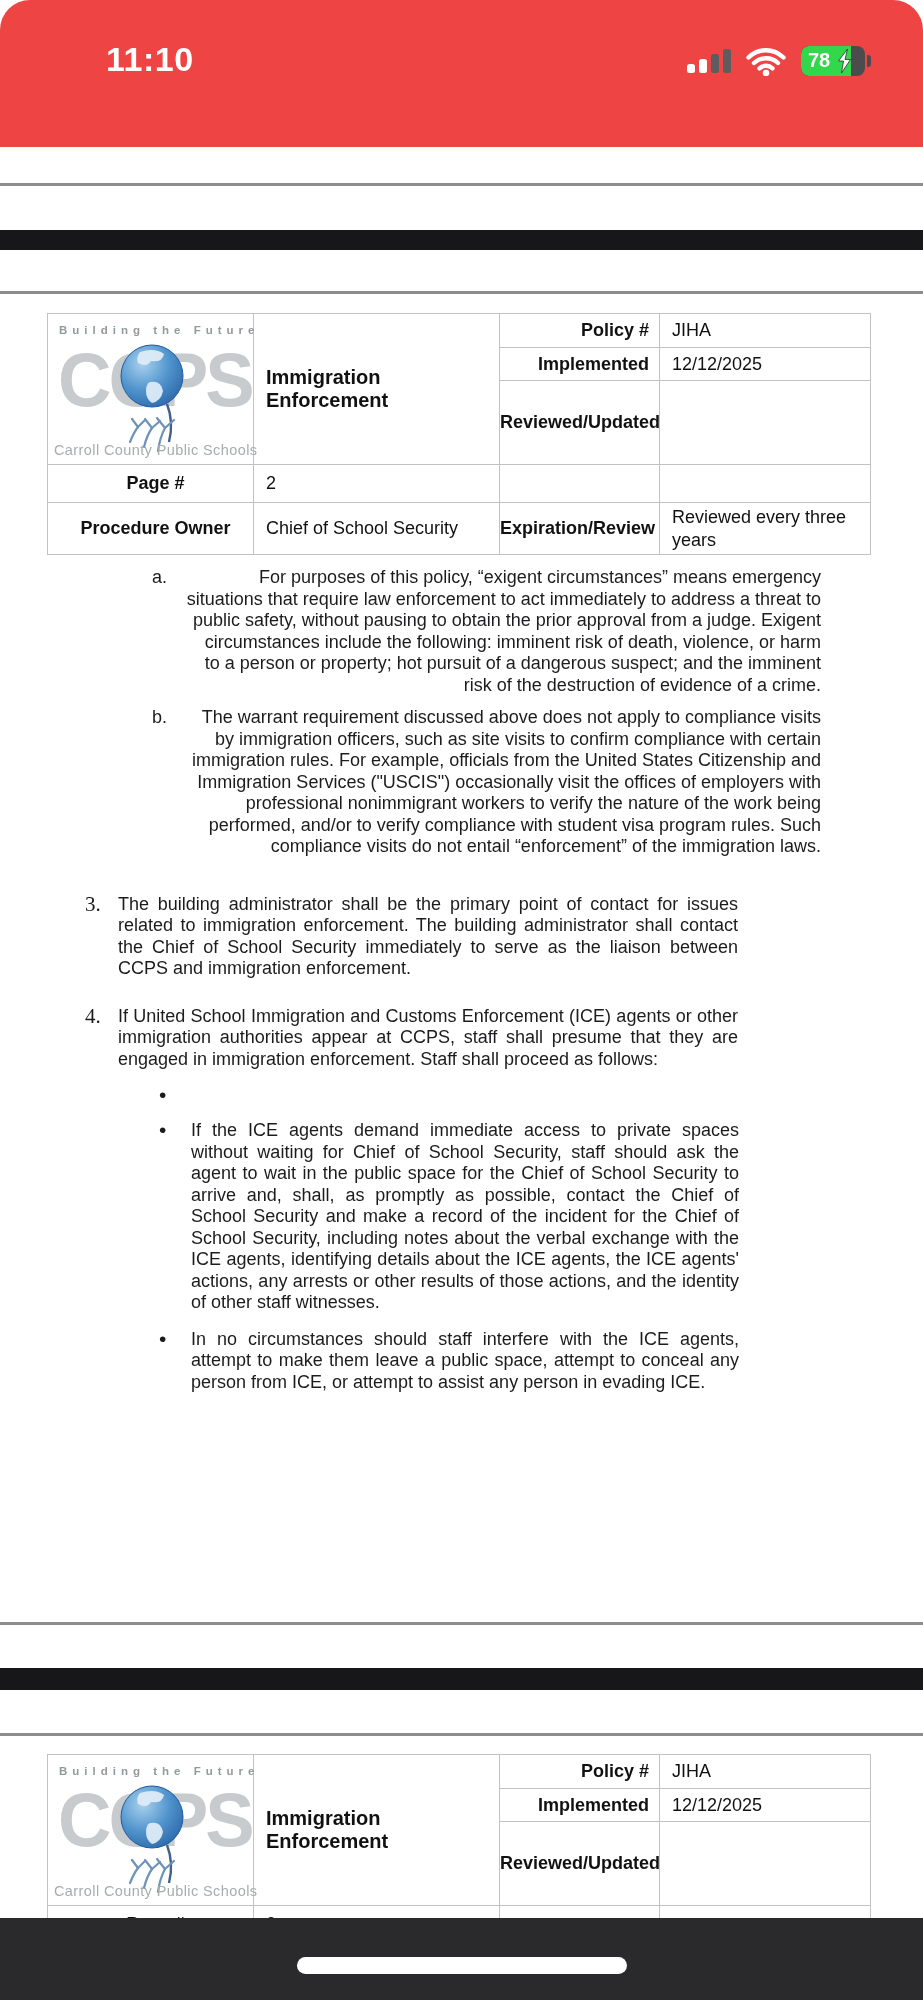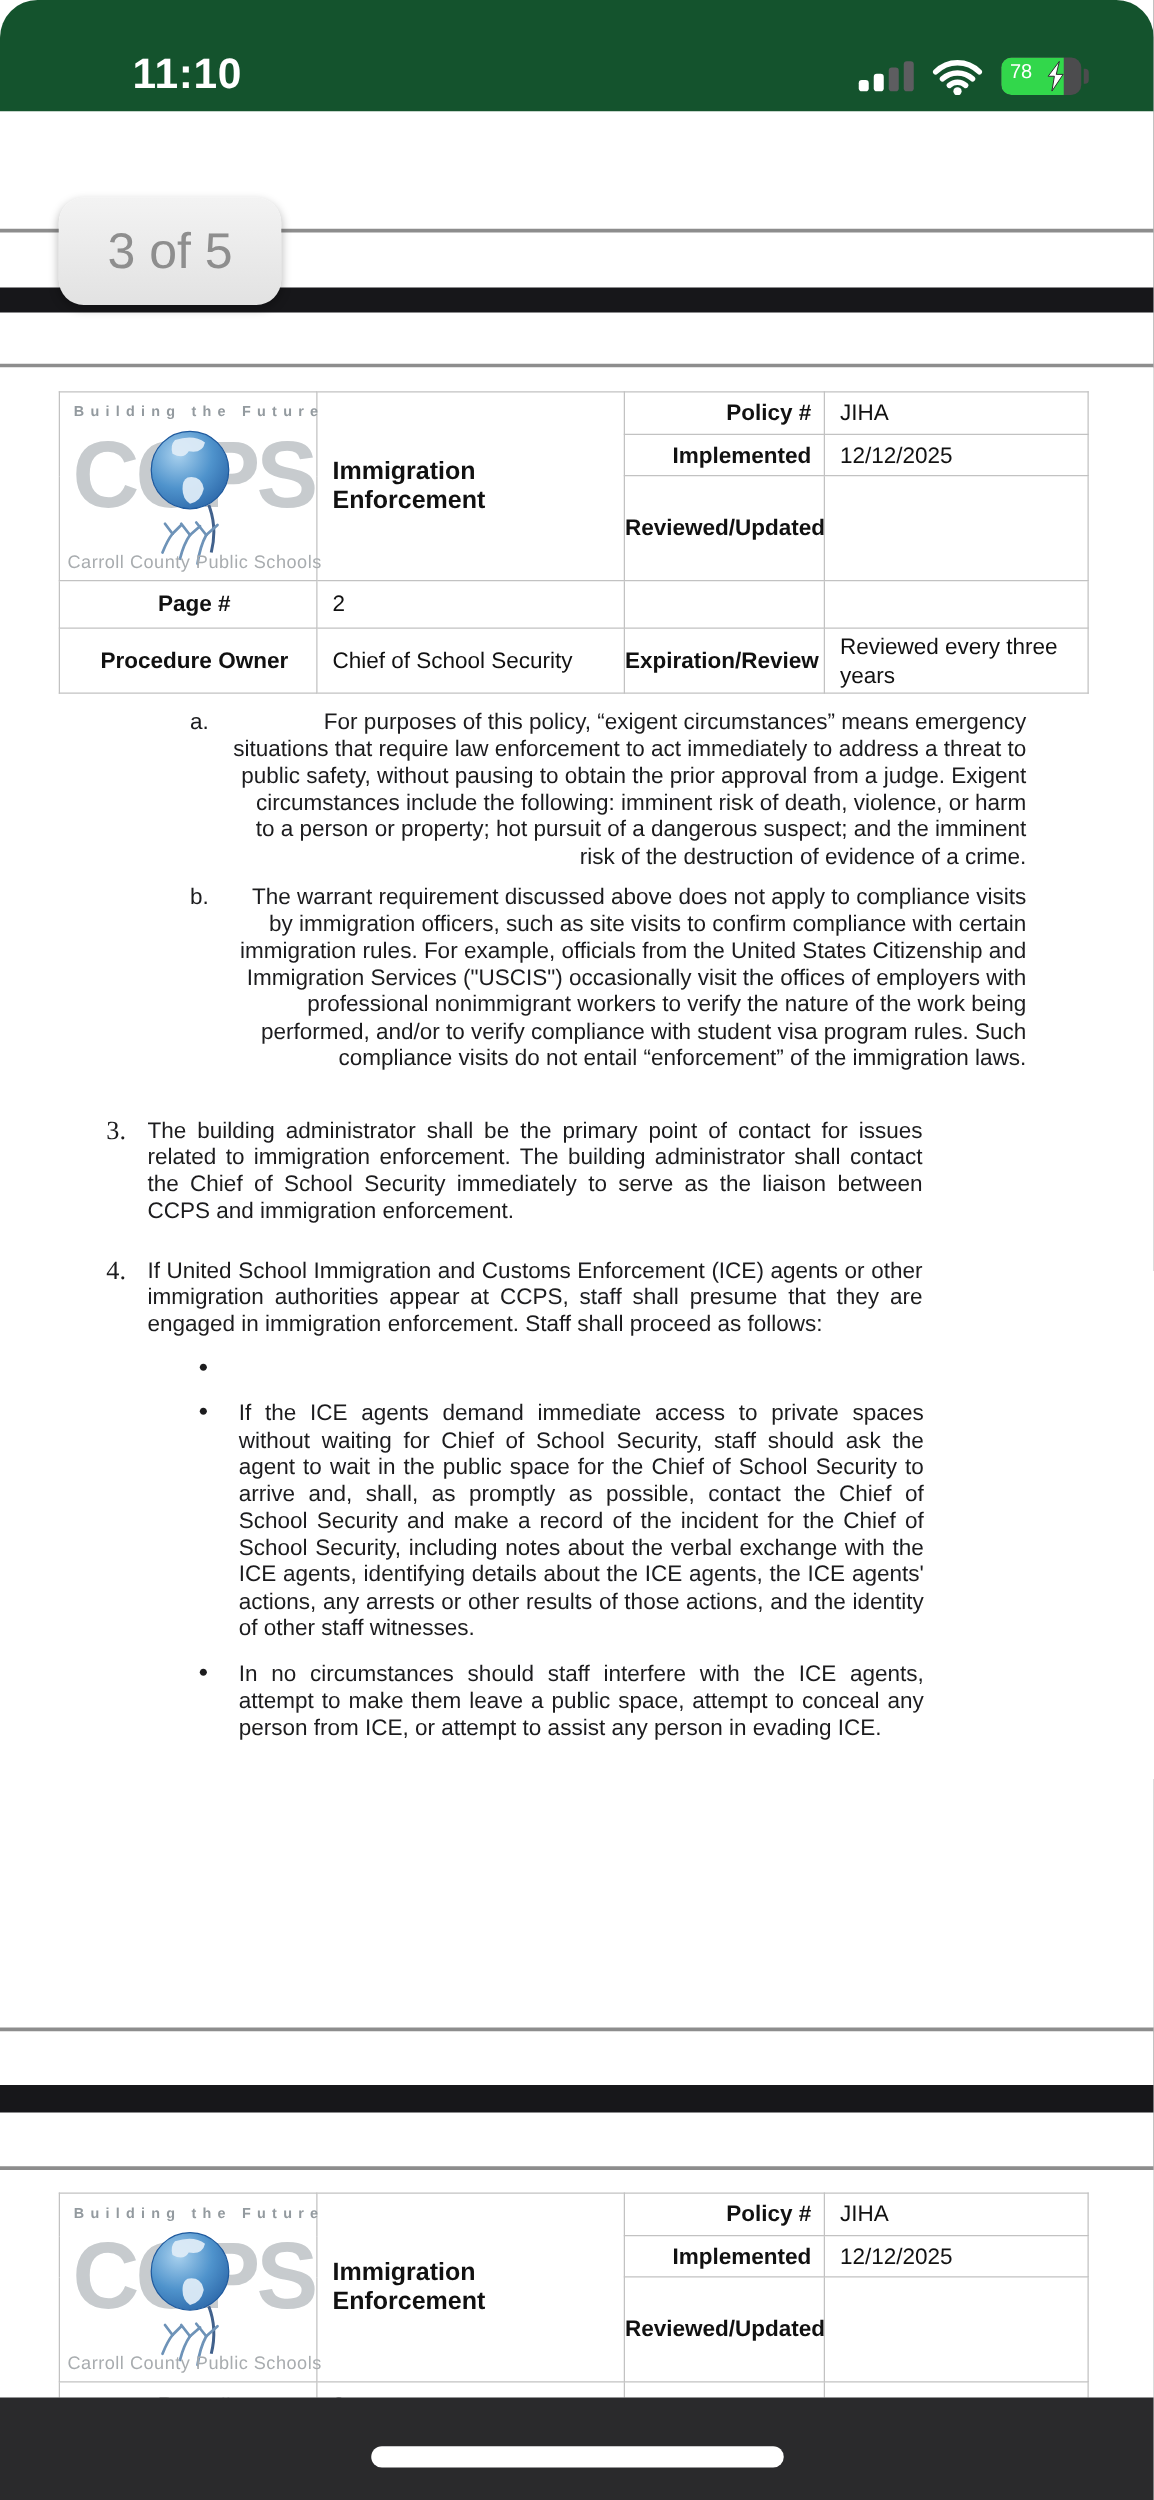--- a/index.html
+++ b/index.html
@@ -3,38 +3,38 @@
 <meta charset="utf-8">
 <style>
   * { margin:0; padding:0; box-sizing:border-box; }
   html,body { background:#000; }
   body { font-family:"Liberation Sans", sans-serif; }
 
   .screen { position:relative; width:923px; height:2000px; margin:0 auto;
             background:#fff; overflow:hidden; }
 
   
-  .status-bar { position:absolute; top:0; left:0; width:923px; height:89px;
-                background:#14532d; border-radius:30px 30px 0 0; z-index:40;padding-left:13px; }
+  .status-bar { position:absolute; top:0; left:0; width:923px; height:147px;
+                background:#ef4444; border-radius:30px 30px 0 0; z-index:40;padding-left:13px; }
   .sb-time { position:absolute; left:106px; top:40px; color:#fff;
              font-size:34px; font-weight:700; letter-spacing:.5px; }
   .sb-icons { position:absolute; right:52px; top:44px; height:34px;
               display:flex; align-items:center; gap:15px; }
   .sig { display:flex; align-items:flex-end; gap:4px; height:24px; }
   .sig i { display:block; width:8px; border-radius:2.5px; }
   .sig i:nth-child(1){ height:9px;  background:#fff; }
   .sig i:nth-child(2){ height:14px; background:#fff; }
   .sig i:nth-child(3){ height:19px; background:#5d5d60; }
   .sig i:nth-child(4){ height:24px; background:#5d5d60; }
   .batt { position:relative; width:64px; height:30px; border-radius:8px;
           overflow:hidden; background:#4c4c4e; }
   .batt .fill { position:absolute; left:0; top:0; bottom:0; width:50px;
                 background:#32d74b; border-radius:8px 0 0 8px; }
   .batt .pct { position:absolute; left:7px; top:3px; color:#fff;
-               font-size:16px; font-weight:400; z-index:2; }
+               font-size:20px; font-weight:700; z-index:2; }
   .batt .bolt { position:absolute; left:36px; top:3px; z-index:3; }
   .batt-nub { width:4px; height:12px; background:#4c4c4e;
               border-radius:0 3px 3px 0; margin-left:2px; }
   .batt-wrap { display:flex; align-items:center; }
 
   
   .viewer { position:absolute; inset:0; background:#fff; }
   .edge-line { position:absolute; left:0; width:923px; height:3px; background:#8d8d8d; }
   .el1 { top:183px; } .el2 { top:291px; } .el3 { top:1622px; } .el4 { top:1733px; }
   .sep-bar { position:absolute; left:0; width:923px; background:#17171a; }
@@ -312,21 +312,18 @@
             <td class="lblL">Page  #</td>
             <td class="val">2</td>
             <td></td>
             <td></td>
           </tr>
         </tbody>
       </table>
     </section>
   </div>
 
-  <div class="page-pill">
-    <span>3 of 5</span>
-  </div>
 
   <div class="bottom-bar">
     <div class="home-indicator"></div>
   </div>
 
 </div>
 
 </body></html>

